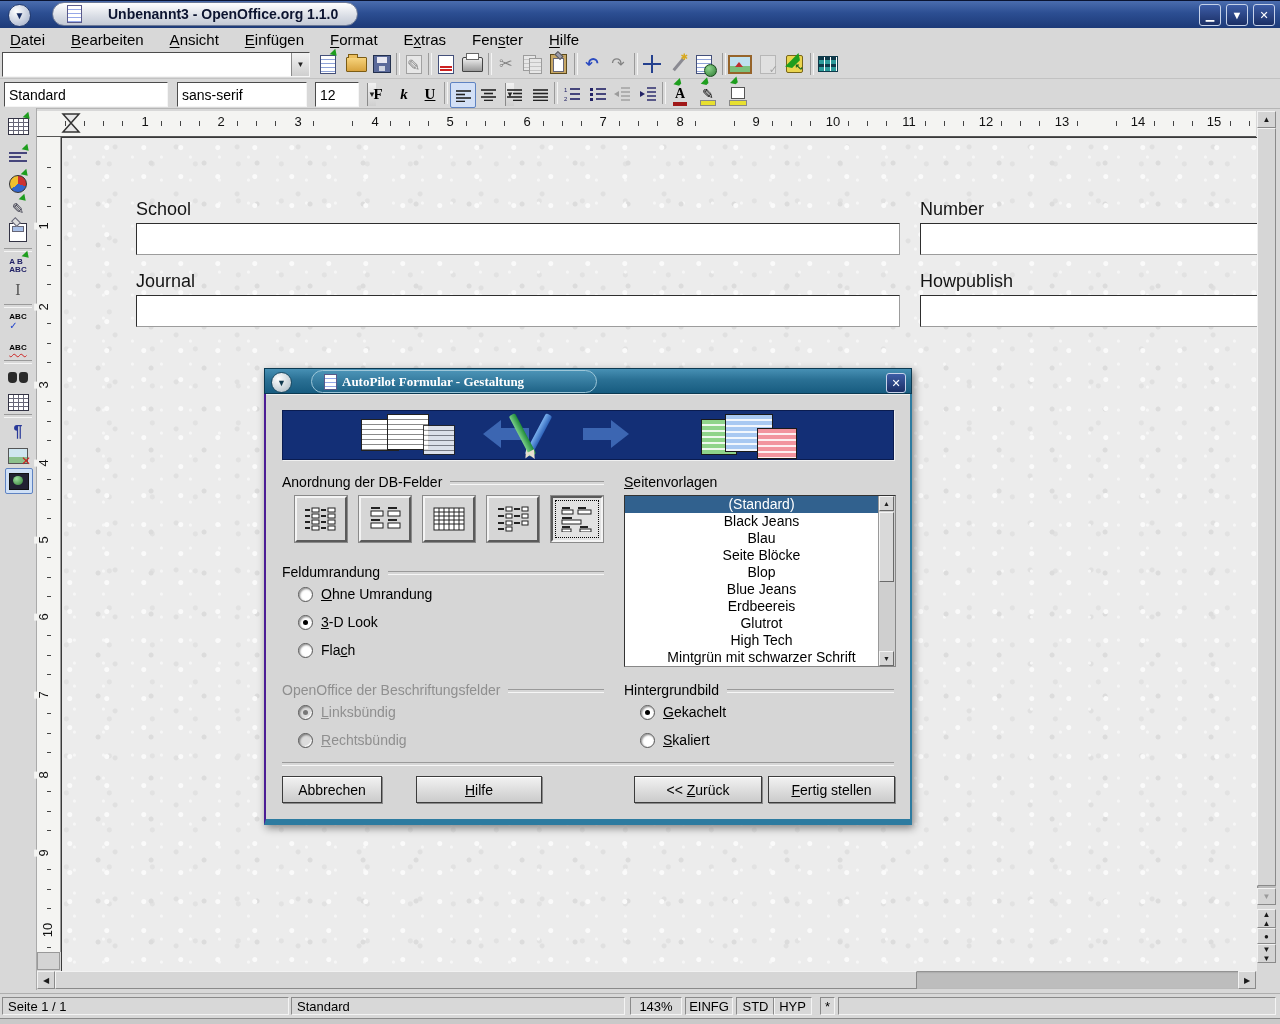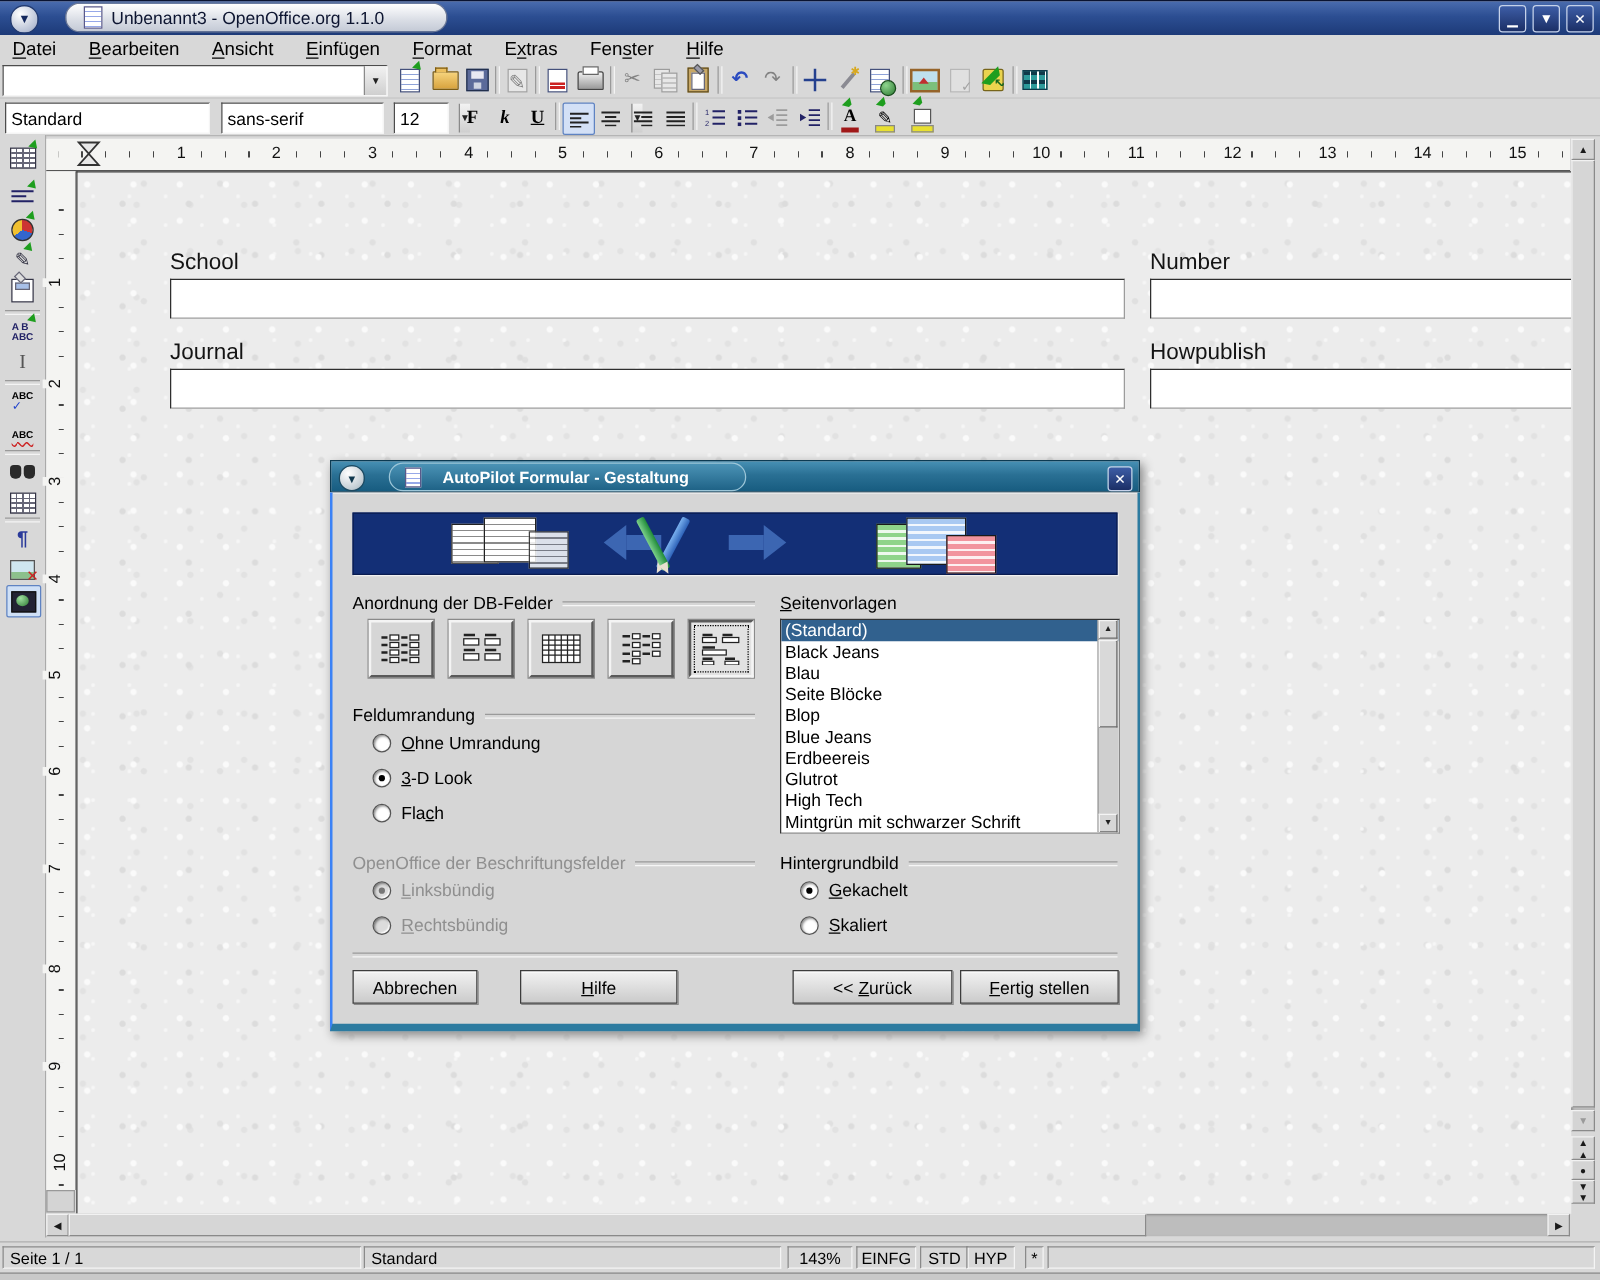--- a/index.html
+++ b/index.html
@@ -8,21 +8,21 @@
           font-family:"Liberation Sans","DejaVu Sans",sans-serif;}
   
   .titlebar{position:absolute;left:0;top:0;width:1280px;height:27px;
     background:linear-gradient(#4a6cae 0%,#2c4e92 45%,#1d3a78 100%);border-top:1px solid #0a1330;}
   .sysbtn{position:absolute;left:8px;top:3px;width:21px;height:21px;border-radius:50%;
     background:radial-gradient(circle at 35% 30%,#ffffff,#b9c2d6 70%,#8b97b5);border:1px solid #233a6e;
     display:flex;align-items:center;justify-content:center;color:#15295e;font-size:10px;}
   .title-pill{position:absolute;left:52px;top:1px;height:24px;width:306px;border-radius:13px;
     background:linear-gradient(#ffffff,#d9dde5 60%,#c4cad6);border:1px solid #6b7896;
     display:flex;align-items:center;gap:7px;padding:0 14px;box-sizing:border-box;}
-  .title-pill .t{font-size:14px;font-weight:normal;color:#0c1430;white-space:nowrap;}
+  .title-pill .t{font-size:14px;font-weight:bold;color:#0c1430;white-space:nowrap;margin-left:19px;}
   .mini-doc{width:13px;height:16px;background:#fff;border:1px solid #5a5a8a;flex:0 0 auto;
     background-image:repeating-linear-gradient(180deg,transparent 0 3px,#96a8e8 3px 4px);}
   .winbtns{position:absolute;right:5px;top:3px;display:flex;gap:5px;}
   .wbtn{width:20px;height:20px;background:linear-gradient(#3d5da6,#1b2f66);border:1px solid #c6d2ea;
     border-radius:3px;color:#fff;font-size:11px;font-weight:bold;display:flex;align-items:center;justify-content:center;}
   
   .menubar{position:absolute;left:0;top:28px;width:1280px;height:22px;background:#d8d8d8;
     display:flex;align-items:center;padding-left:10px;gap:26px;font-size:15px;color:#000;}
   .menubar u{text-underline-offset:2px;}
   
@@ -137,28 +137,28 @@
   
   .dialog{position:absolute;left:264px;top:368px;width:648px;height:457px;
     box-shadow:2px 3px 8px rgba(0,0,0,.45);}
   .dlg-title{position:absolute;left:0;top:0;right:0;height:26px;
     background:linear-gradient(#4790b4 0%,#2a7094 45%,#175c80 100%);border:1px solid #0c3a52;box-sizing:border-box;}
   .dlg-sysbtn{position:absolute;left:6px;top:3px;width:19px;height:19px;border-radius:50%;
     background:radial-gradient(circle at 35% 30%,#fff,#c2cdd4 70%,#93a3ad);border:1px solid #1c4a62;
     display:flex;align-items:center;justify-content:center;color:#10384e;font-size:9px;}
   .dlg-pill{position:absolute;left:46px;top:1px;height:23px;width:286px;border-radius:12px;
     background:linear-gradient(#4b93b6,#1f6387);border:1px solid #9cc6d8;
-    display:flex;align-items:center;gap:17px;padding:0 12px;box-sizing:border-box;}
+    display:flex;align-items:center;gap:5px;padding:0 12px;box-sizing:border-box;font-family:Liberation Serif, serif;}
   .dlg-pill .t{font-size:13px;font-weight:bold;color:#fff;white-space:nowrap;}
   .dlg-x{position:absolute;right:5px;top:4px;width:18px;height:18px;background:linear-gradient(#3d5da6,#1b2f66);
     border:1px solid #c6d2ea;border-radius:3px;color:#fff;font-size:11px;font-weight:bold;
     display:flex;align-items:center;justify-content:center;}
   .dlg-body{position:absolute;left:0;top:26px;right:0;bottom:0;background:#d6d6d6;
-    border-left:2px solid #3b82f6;border-right:2px solid #2d7ba0;border-bottom:6px solid #2d7ba0;box-sizing:border-box;
-    box-shadow:inset 0 1px 0 #eee;}
+    border-left:2px solid #4c1d95;border-right:2px solid #2d7ba0;border-bottom:6px solid #2d7ba0;box-sizing:border-box;
+    box-shadow:inset 0 1px 0 #eee;text-align:center;}
   .banner{position:absolute;left:16px;top:16px;width:610px;height:48px;background:#132f76;
     border:1px solid #0a1c50;box-shadow:1px 1px 0 #f0f0f0;overflow:hidden;}
   .bform{position:absolute;border:1px solid #222;background:#fff;
     background-image:repeating-linear-gradient(180deg,transparent 0 4px,#8a8a8a 4px 5px);}
   .cform{position:absolute;border:1px solid #1a1a1a;
     background-image:repeating-linear-gradient(180deg,transparent 0 4px,rgba(255,255,255,.85) 4px 6px);}
   .arr-tail{position:absolute;background:#3c66b2;}
   .arr-tipL{position:absolute;width:0;height:0;border:14px solid transparent;border-right:18px solid #3c66b2;}
   .arr-tipR{position:absolute;width:0;height:0;border:14px solid transparent;border-left:18px solid #3c66b2;}
   .pencil{position:absolute;width:7px;height:46px;border-radius:2px;}

